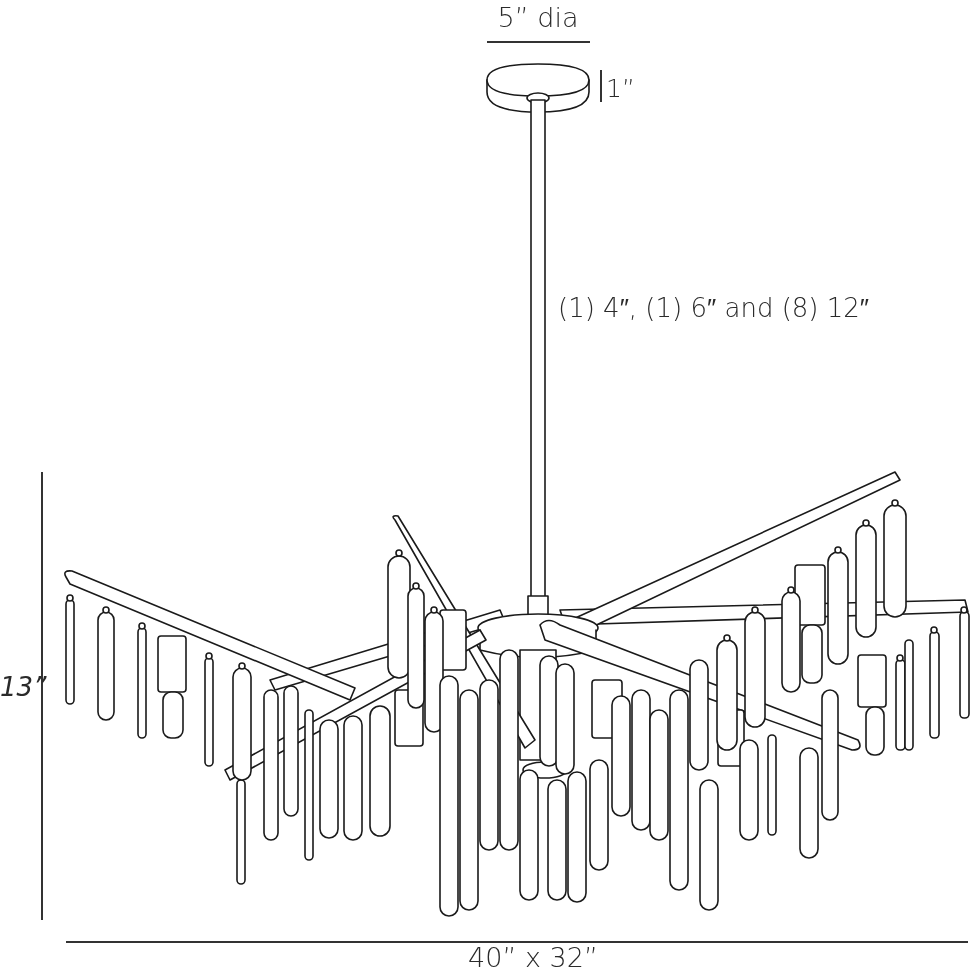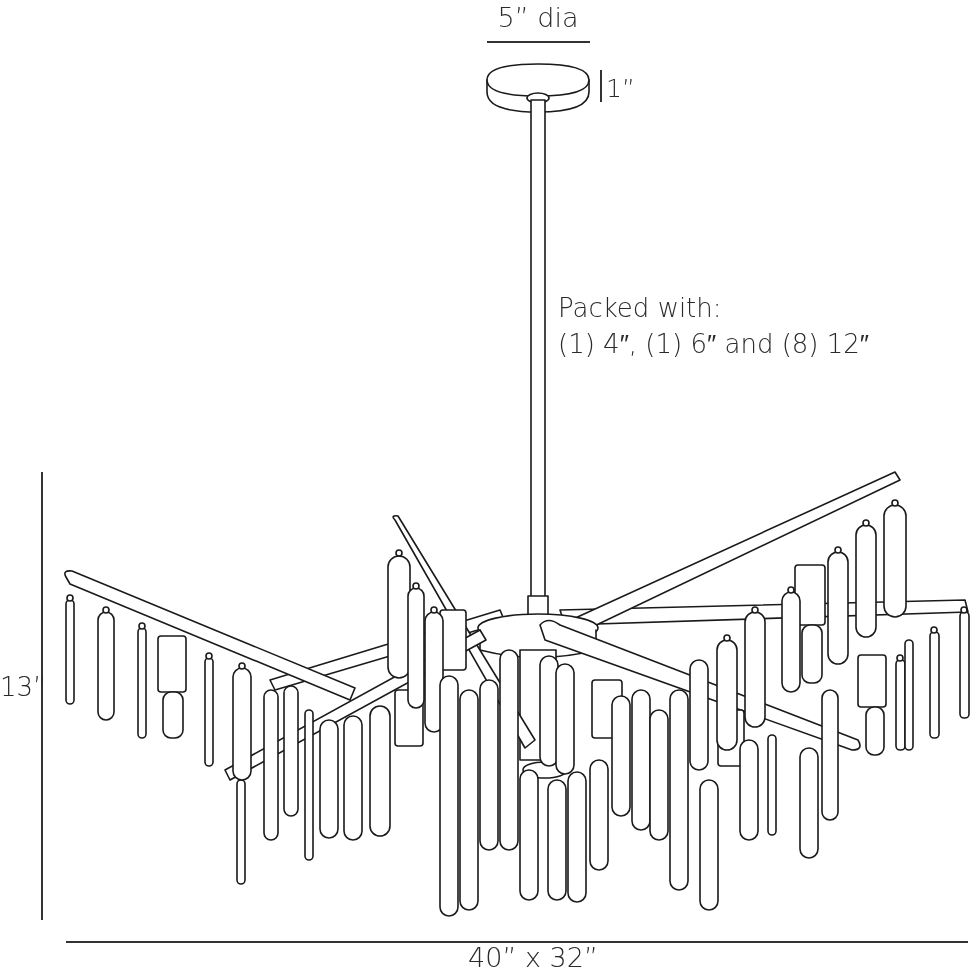--- a/index.html
+++ b/index.html
@@ -5,36 +5,35 @@
   html, body { margin:0; padding:0; background:#ffffff; }
   body { width:976px; height:976px; position:relative; overflow:hidden;
          font-family:"DejaVu Sans", sans-serif; color:#222; }
   .lbl { position:absolute; font-weight:300; color:#2a2a2a; white-space:nowrap; }
   #dia-label { left:0; width:1076px; top:2px; font-size:27px; text-align:center; }
   #dia-line { position:absolute; left:487px; top:41px; width:103px; height:2px; background:#333; }
   #canopy-h-label { left:606px; top:74px; font-size:25px; }
   #canopy-h-tick { position:absolute; left:600px; top:70px; width:2px; height:32px; background:#333; }
   #packed { left:558px; top:290px; font-size:26px; line-height:36px; }
   #height-line { position:absolute; left:41px; top:472px; width:2px; height:448px; background:#333; }
-  #height-label { left:0; top:672px; font-size:26px; }
+  #height-label { left:0; top:672px; font-size:26px;font-style:italic; }
   #width-line { position:absolute; left:66px; top:941px; width:902px; height:2px; background:#333; }
   #width-label { left:0; width:1066px; top:942px; font-size:27px; text-align:center; }
   svg#drawing { position:absolute; left:0; top:0; }
   svg#drawing * { fill:#fff; stroke:#1a1a1a; stroke-width:1.6; stroke-linejoin:round; stroke-linecap:round; }
 </style>
 </head>
 <body>
 
 <div class="lbl" id="dia-label">5” dia</div>
 <div id="dia-line"></div>
 <div id="canopy-h-tick"></div>
 <div class="lbl" id="canopy-h-label">1”</div>
 
 <div class="lbl" id="packed">
-  <div>Packed with:</div>
   <div>(1) 4″, (1) 6″ and (8) 12″</div>
 </div>
 
 <div id="height-line"></div>
 <div class="lbl" id="height-label">13”</div>
 
 <div id="width-line"></div>
 <div class="lbl" id="width-label">40” x 32”</div>
 
 <svg id="drawing" width="976" height="976" viewBox="0 0 976 976">

